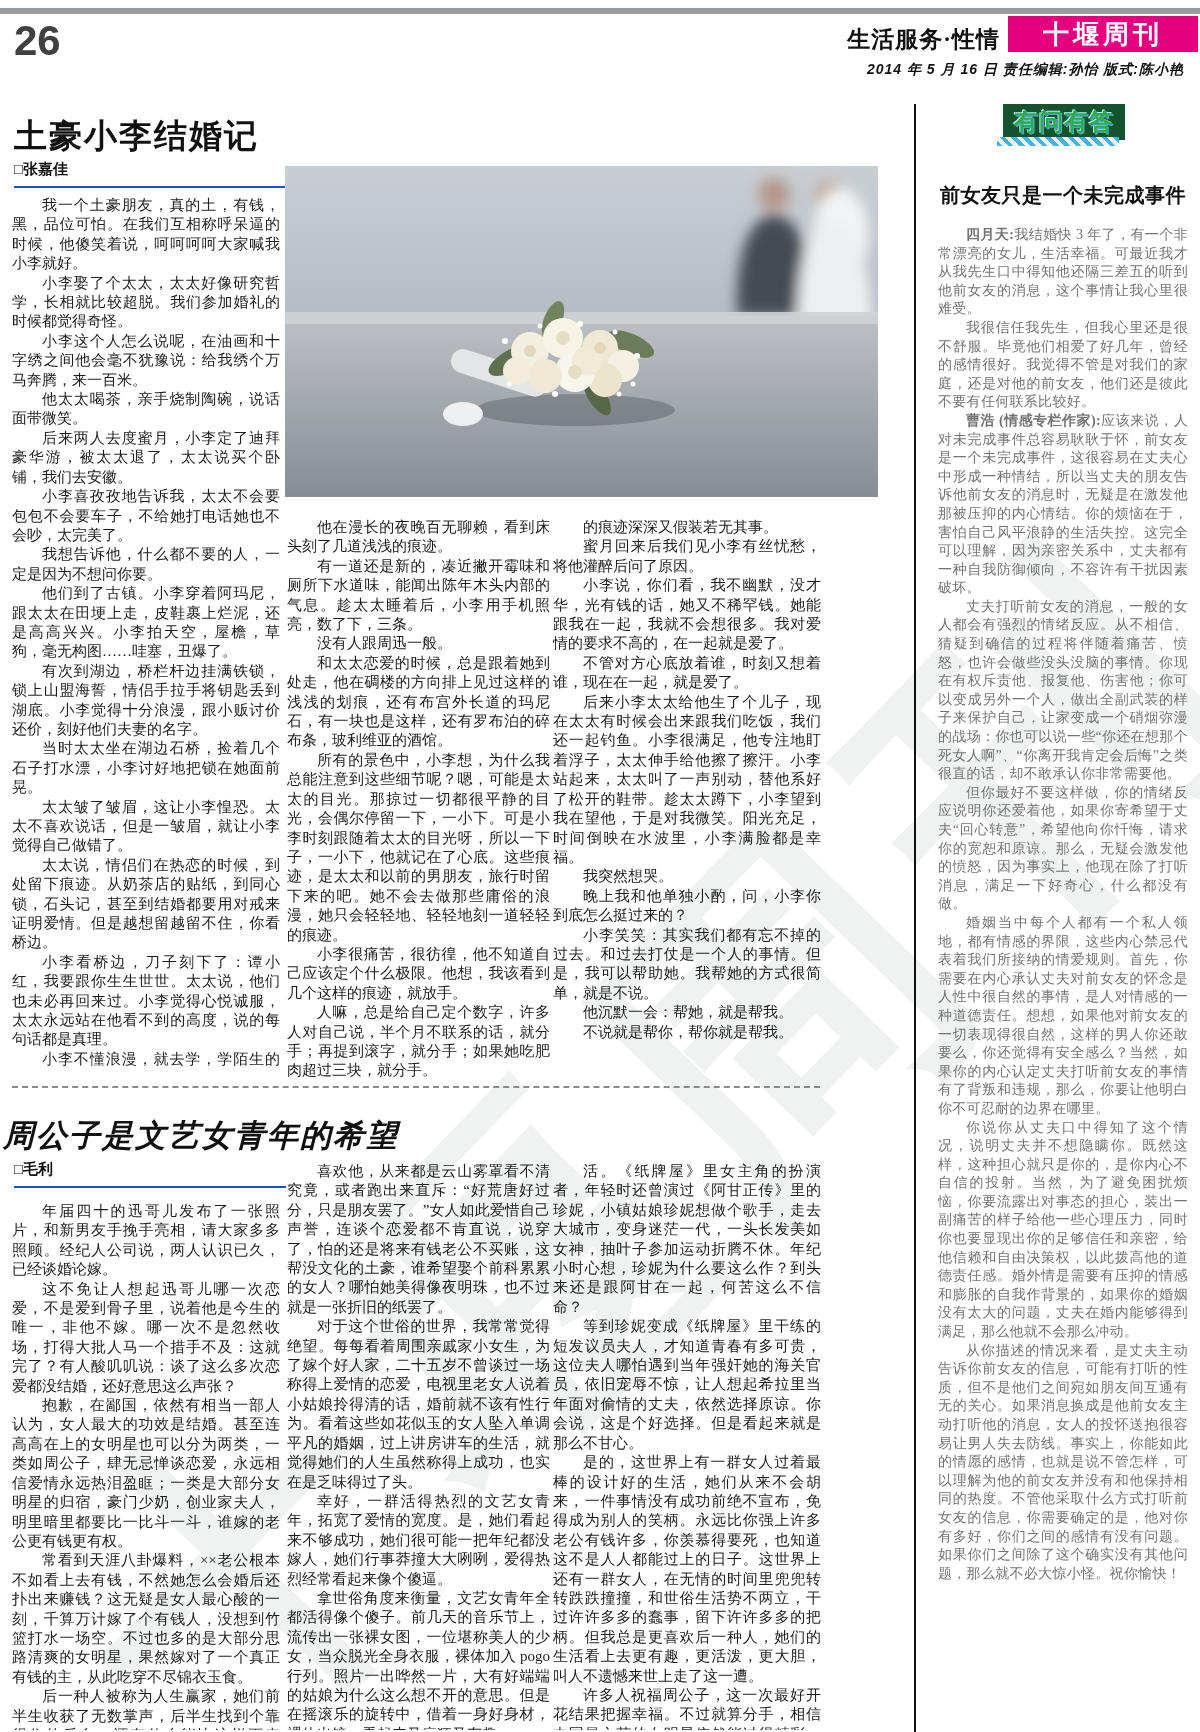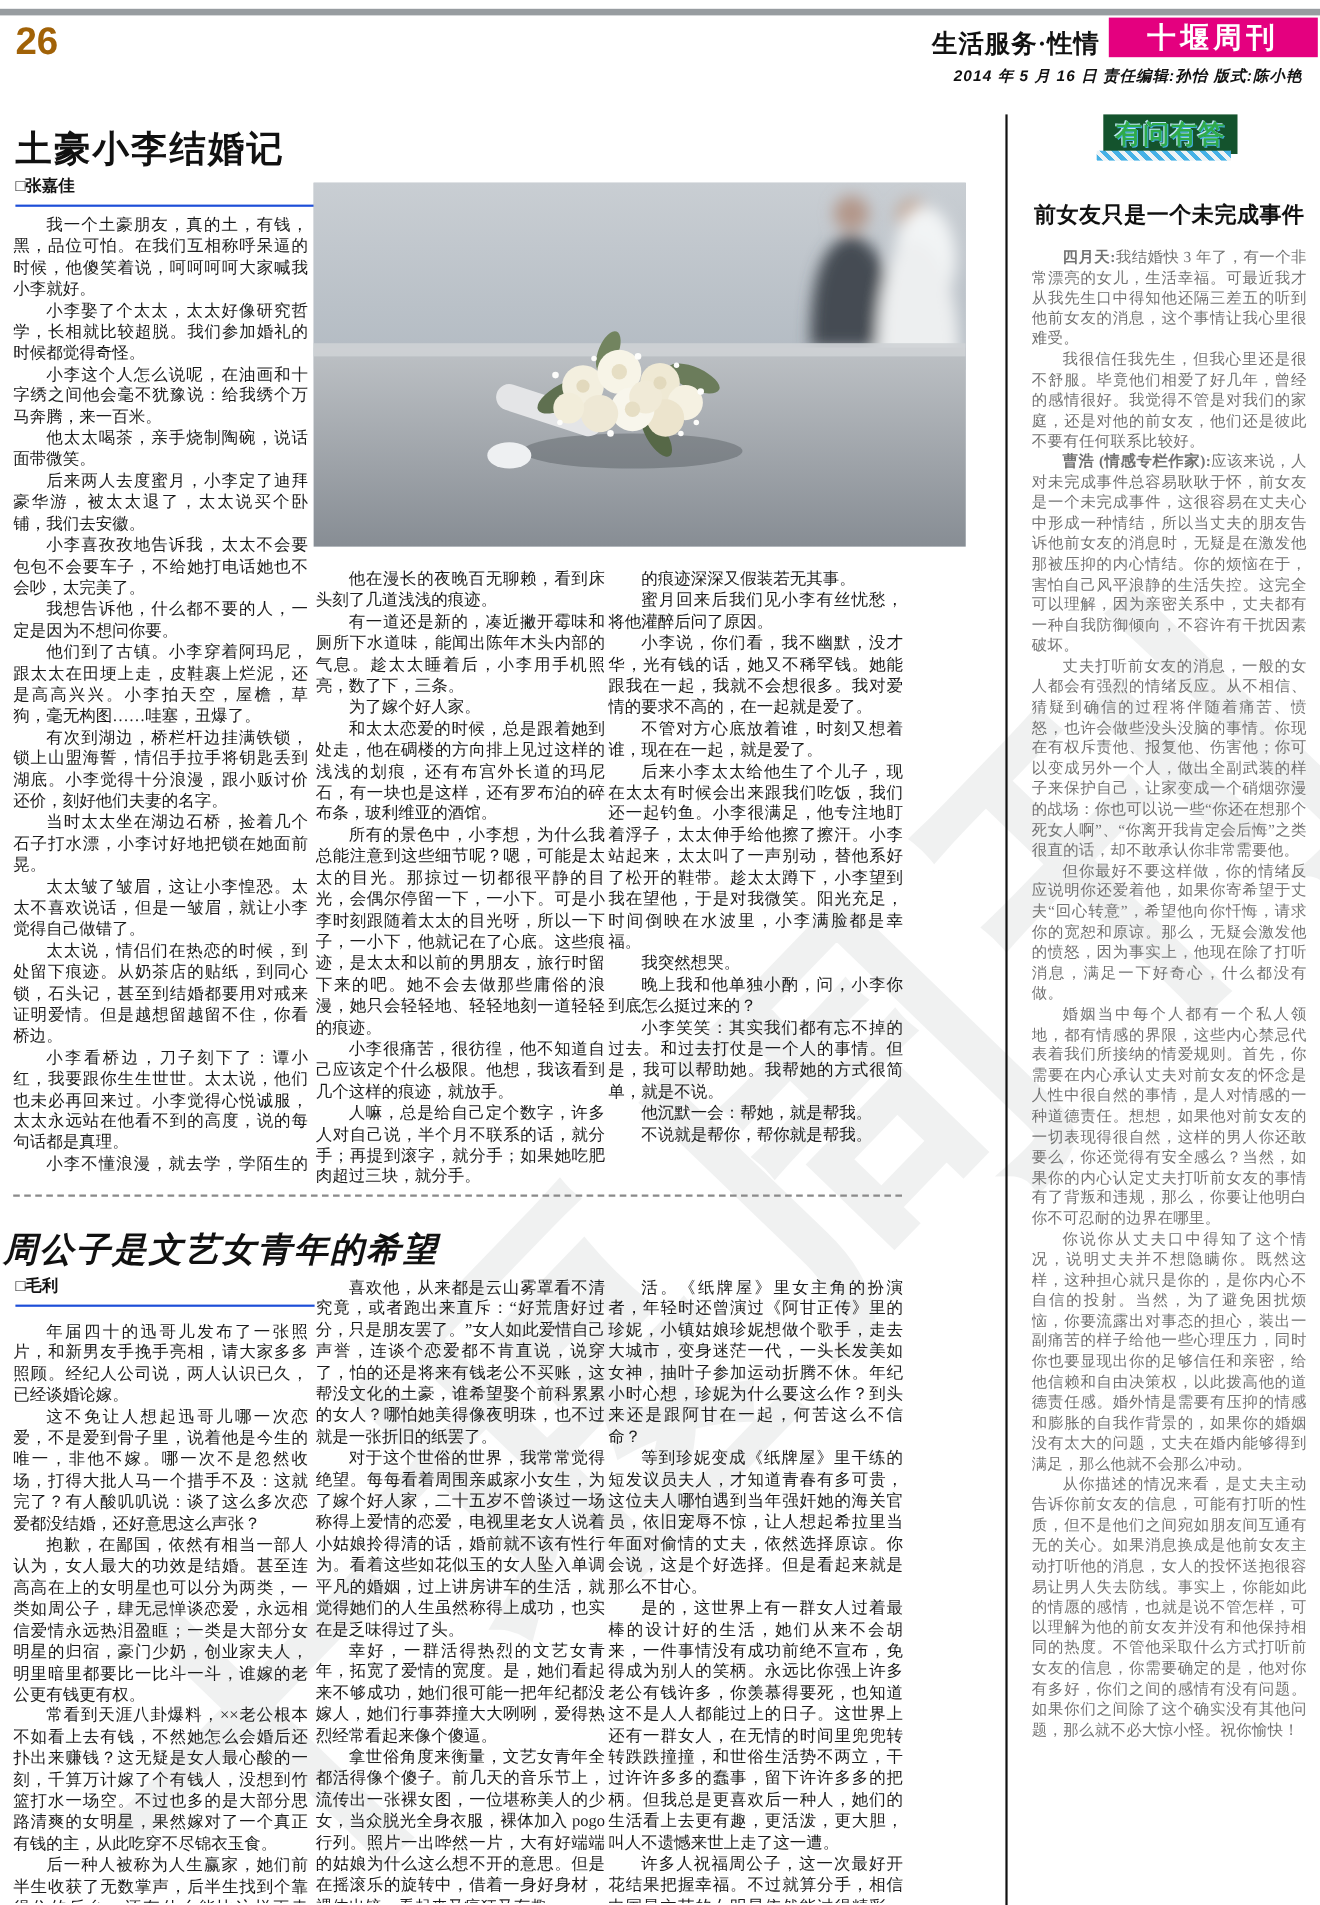--- a/index.html
+++ b/index.html
@@ -2,21 +2,21 @@
 <html><head>
 <meta charset="utf-8">
 <style>
   html,body{margin:0;padding:0;background:#fff;}
   body{width:1200px;height:1732px;position:relative;overflow:hidden;
        font-family:"Liberation Serif","DejaVu Serif",serif;color:#111;}
   .abs{position:absolute;}
   
   .topbar{top:8px;left:0;width:1200px;height:6px;background:#979ca0;}
   .pagenum{top:20px;left:14px;font-family:"Liberation Sans",sans-serif;
-           font-size:35px;font-weight:bold;line-height:1;color:#a16207;}
+           font-size:42px;font-weight:bold;line-height:1;color:#404040;}
   .section-name{top:24px;right:200px;font-size:23px;font-weight:bold;letter-spacing:1px;}
   .masthead{top:16px;right:2px;width:190px;height:36px;background:#e4007f;
             display:flex;align-items:center;justify-content:center;}
   .masthead span{color:#fff;font-size:26px;font-weight:bold;letter-spacing:4px;}
   .dateline{top:61px;right:16px;font-size:14px;font-weight:bold;font-style:italic;
             font-family:"Liberation Sans",sans-serif;letter-spacing:1px;}
   
   .watermark{left:-80px;top:960px;width:1400px;font-size:340px;font-weight:bold;
              color:rgba(70,74,78,0.08);transform:rotate(-46deg);letter-spacing:40px;
              white-space:nowrap;pointer-events:none;z-index:0;}
@@ -145,21 +145,21 @@
     <p class="para">有次到湖边，桥栏杆边挂满铁锁，锁上山盟海誓，情侣手拉手将钥匙丢到湖底。小李觉得十分浪漫，跟小贩讨价还价，刻好他们夫妻的名字。</p>
     <p class="para">当时太太坐在湖边石桥，捡着几个石子打水漂，小李讨好地把锁在她面前晃。</p>
     <p class="para">太太皱了皱眉，这让小李惶恐。太太不喜欢说话，但是一皱眉，就让小李觉得自己做错了。</p>
     <p class="para">太太说，情侣们在热恋的时候，到处留下痕迹。从奶茶店的贴纸，到同心锁，石头记，甚至到结婚都要用对戒来证明爱情。但是越想留越留不住，你看桥边。</p>
     <p class="para">小李看桥边，刀子刻下了：谭小红，我要跟你生生世世。太太说，他们也未必再回来过。小李觉得心悦诚服，太太永远站在他看不到的高度，说的每句话都是真理。</p>
     <p class="para">小李不懂浪漫，就去学，学陌生的落叶树木叫什么名字，去分辨干涸的河床曾经是否是流水潺潺。他跟在太太后面走到天黑，太太选择住农家乐。那里面只有一张床，床垫上还有窟窿。因为怕太太皱眉，土豪小李没有皱眉。</p>
   </div>
 <div class="abs col c12">
     <p class="para">他在漫长的夜晚百无聊赖，看到床头刻了几道浅浅的痕迹。</p>
     <p class="para">有一道还是新的，凑近撇开霉味和厕所下水道味，能闻出陈年木头内部的气息。趁太太睡着后，小李用手机照亮，数了下，三条。</p>
-    <p class="para">为了嫁个好人家。</p>
+    <p class="para">没有人跟周迅一般。</p>
     <p class="para">和太太恋爱的时候，总是跟着她到处走，他在碉楼的方向排上见过这样的浅浅的划痕，还有布宫外长道的玛尼石，有一块也是这样，还有罗布泊的碎布条，玻利维亚的酒馆。</p>
     <p class="para">所有的景色中，小李想，为什么我总能注意到这些细节呢？嗯，可能是太太的目光。那掠过一切都很平静的目光，会偶尔停留一下，一小下。可是小李时刻跟随着太太的目光呀，所以一下子，一小下，他就记在了心底。这些痕迹，是太太和以前的男朋友，旅行时留下来的吧。她不会去做那些庸俗的浪漫，她只会轻轻地、轻轻地刻一道轻轻的痕迹。</p>
     <p class="para">小李很痛苦，很彷徨，他不知道自己应该定个什么极限。他想，我该看到几个这样的痕迹，就放手。</p>
     <p class="para">人嘛，总是给自己定个数字，许多人对自己说，半个月不联系的话，就分手；再提到滚字，就分手；如果她吃肥肉超过三块，就分手。</p>
   </div>
 <div class="abs col c13">
     <p class="para">的痕迹深深又假装若无其事。</p>
     <p class="para">蜜月回来后我们见小李有丝忧愁，将他灌醉后问了原因。</p>
     <p class="para">小李说，你们看，我不幽默，没才华，光有钱的话，她又不稀罕钱。她能跟我在一起，我就不会想很多。我对爱情的要求不高的，在一起就是爱了。</p>
     <p class="para">不管对方心底放着谁，时刻又想着谁，现在在一起，就是爱了。</p>

